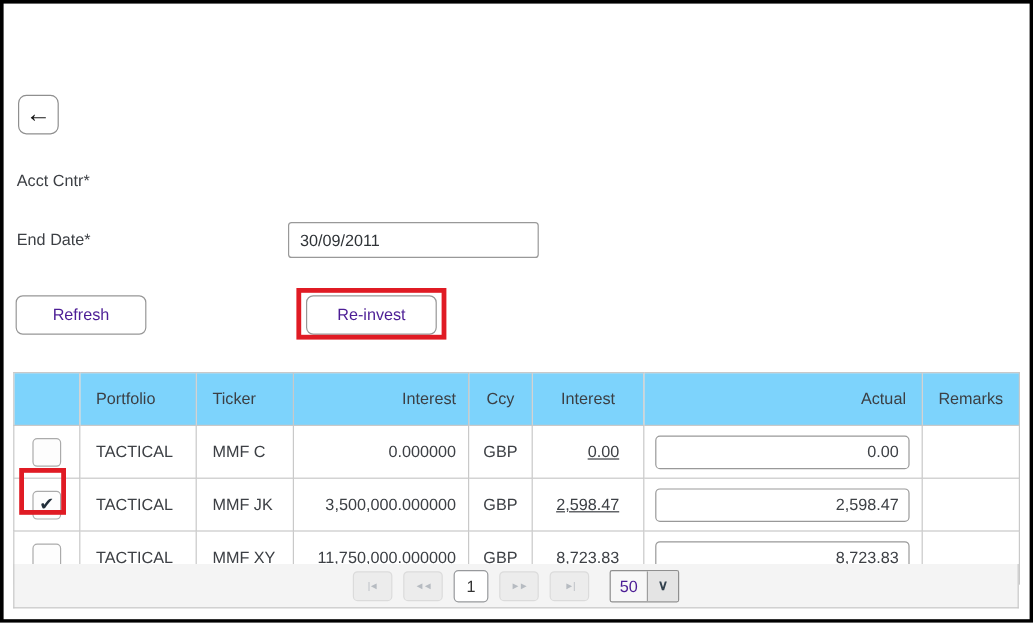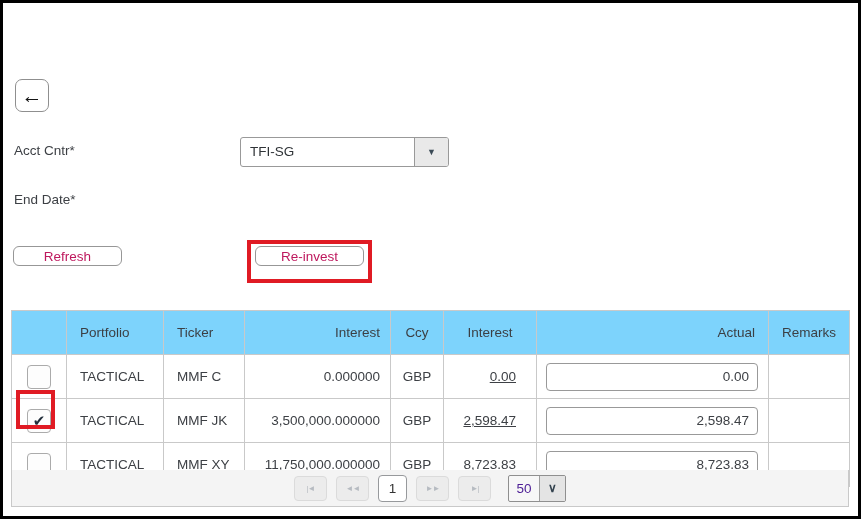--- a/index.html
+++ b/index.html
@@ -38,24 +38,24 @@
   }
 
   .text-input {
     position:absolute; left:237px; top:182px; width:209px; height:30px;
     border:1px solid #999; border-radius:3px; background:#fff;
     font-family:"Liberation Sans", sans-serif;
     font-size:13.5px; color:#2f3337; padding-left:9px;
   }
 
   .action-btn {
-    position:absolute; top:243px; height:20px;
+    position:absolute; top:243px; height:33px;
     background:#fff; border:1px solid #979797; border-radius:6px;
     font-family:"Liberation Sans", sans-serif;
-    font-size:13.5px; color:#be185d; cursor:pointer;
+    font-size:13.5px; color:#4c1d95; cursor:pointer;
   }
   .btn-refresh { left:10px;  width:109px; }
   .btn-receive { left:133px; width:105px; }
   .btn-reinvest{ left:252px; width:109px; }
 
   .annotation-box {
     position:absolute; border:4px solid #e01b24; background:transparent;
     pointer-events:none; z-index:5;
   }
   .ann-reinvest { left:244px; top:237px; width:125px; height:43px; }
@@ -117,28 +117,23 @@
 <body>
 
 <div class="app">
 
 
   <button class="back-btn">
     <span>←</span>
   </button>
 
   <div class="field-label" style="top:140px;">Acct Cntr*</div>
-  <div class="combo">
-    <span class="combo-value">TFI-SG</span>
-    <span class="combo-btn">
-      <span>▼</span>
-    </span>
-  </div>
 
   <div class="field-label" style="top:189px;">End Date*</div>
+  <input class="text-input" type="text" value="30/09/2011" style="">
 
   <button class="action-btn btn-refresh">Refresh</button>
   <button class="action-btn btn-reinvest">Re-invest</button>
   <div class="annotation-box ann-reinvest"></div>
 
   <table class="grid">
     <colgroup>
       <col style="width:55px">
         <col style="width:97px">
         <col style="width:81px">

